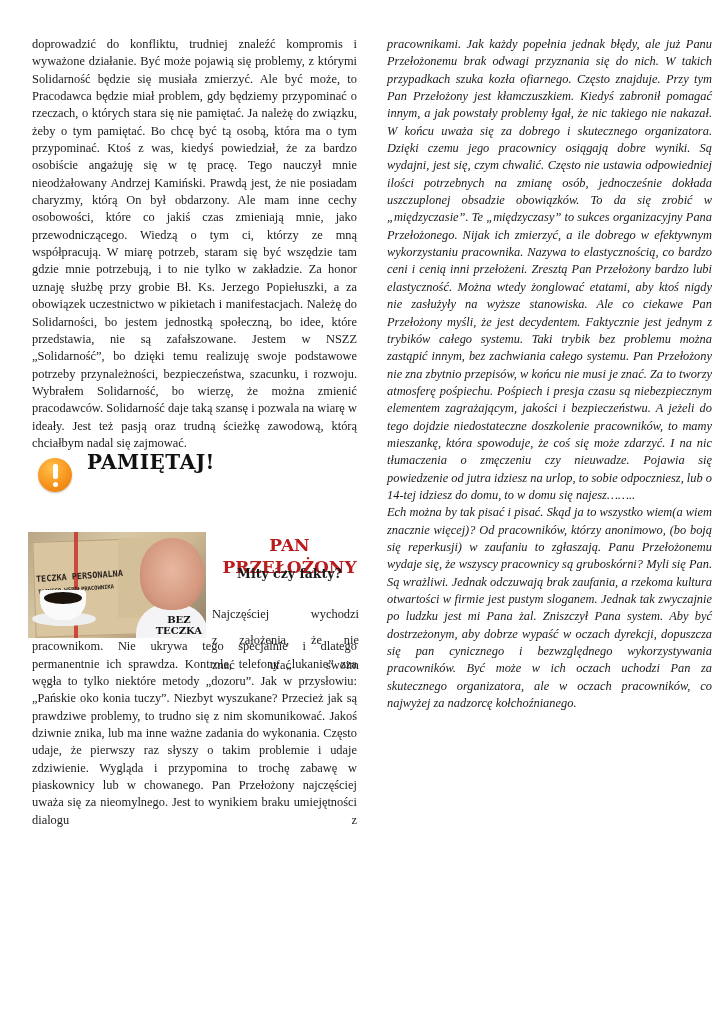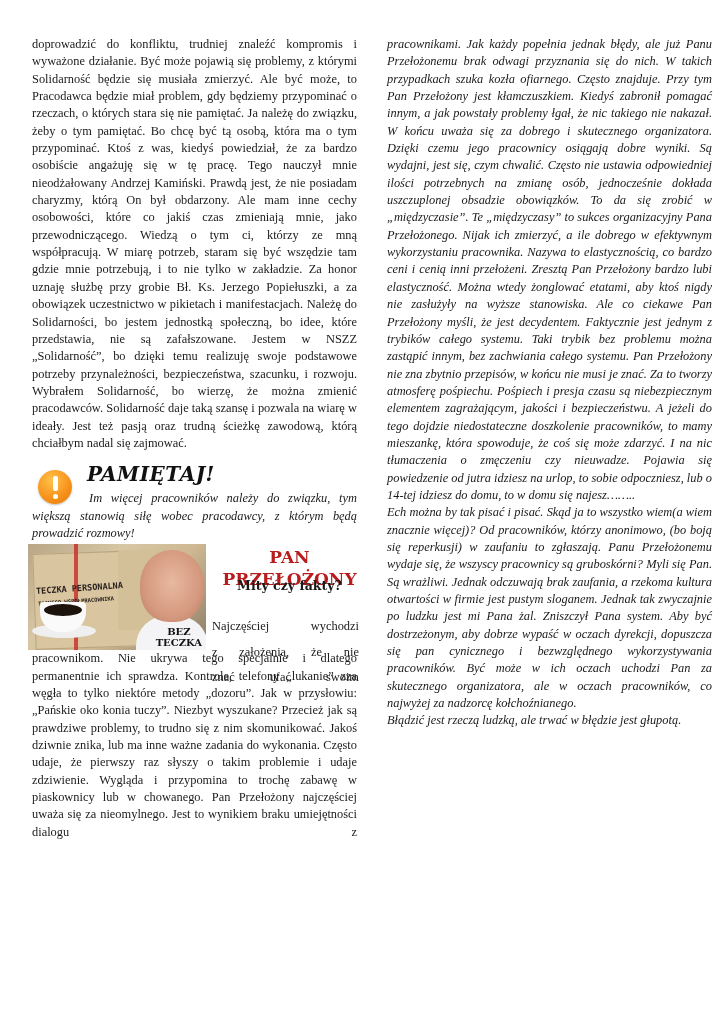--- a/index.html
+++ b/index.html
@@ -4,21 +4,21 @@
 <style>
   * { box-sizing: border-box; margin: 0; padding: 0; }
   html, body { width: 724px; height: 1024px; background: #ffffff; overflow: hidden; }
   body { font-family: "DejaVu Serif", "Liberation Serif", serif; color: #1a1a1a; position: relative; }
   .page { position: absolute; left: 0; top: 0; width: 580px; height: 1024px; }
   .col { position: absolute; top: 36px; font-size: 12.4px; line-height: 17.35px; text-align: justify; font-family: "Liberation Serif", "DejaVu Serif", serif; }
   .col-left { left: 32px; width: 325px; }
   .col-right { left: 387px; width: 325px; font-style: italic; }
   .col p { margin: 0; }
   .justify-last { text-align-last: justify; }
-  .pamietaj { position: relative; margin-top: 14px; height: 62px; font-style: italic; }
+  .pamietaj { position: relative; margin-top: 2px; height: 62px; }
   .warn-icon { position: absolute; left: 6px; top: 4px; width: 34px; height: 34px; border-radius: 50%;
     background: radial-gradient(circle at 40% 30%, #ffc24a 0%, #f7941d 55%, #e5760a 100%); box-shadow: 0 1px 2px rgba(0,0,0,0.25); }
   .warn-icon .bar { position: absolute; left: 15px; top: 6px; width: 5px; height: 15px; background: #fff; border-radius: 2px; }
   .warn-icon .dot { position: absolute; left: 15px; top: 24px; width: 5px; height: 5px; background: #fff; border-radius: 50%; }
   .pam-title { position: absolute; left: 55px; top: 0; font-size: 20px; font-weight: bold; letter-spacing: 0.5px; font-family: "DejaVu Serif", serif; color: #111; }
   .pam-text { position: absolute; left: 0; top: 24px; width: 325px; text-indent: 57px; text-align: justify; }
   .article-head { position: relative; height: 108px; margin-top: 14px; }
   .photo { position: absolute; left: -4px; top: 2px; width: 178px; height: 106px; overflow: hidden;
     background: linear-gradient(135deg, #b8a687 0%, #d8c7a4 35%, #cdb892 60%, #8c7c66 100%); }
   .folder { position: absolute; left: 6px; top: 8px; width: 110px; height: 96px; background: #d9c6a0; transform: rotate(-2deg); border: 1px solid #b9a47e; }
@@ -44,21 +44,20 @@
 
   <div class="col col-left">
     <p>doprowadzić do konfliktu, trudniej znaleźć kompromis i wyważone działanie. Być może pojawią się problemy, z którymi Solidarność będzie się musiała zmierzyć. Ale być może, to Pracodawca będzie miał problem, gdy będziemy przypominać o rzeczach, o których stara się nie pamiętać. Ja należę do związku, żeby o tym pamiętać. Bo chcę być tą osobą, która ma o tym przypominać. Ktoś z was, kiedyś powiedział, że za bardzo osobiście angażuję się w tę pracę. Tego nauczył mnie nieodżałowany Andrzej Kamiński. Prawdą jest, że nie posiadam charyzmy, którą On był obdarzony. Ale mam inne cechy osobowości, które co jakiś czas zmieniają mnie, jako przewodniczącego. Wiedzą o tym ci, którzy ze mną współpracują. W miarę potrzeb, staram się być wszędzie tam gdzie mnie potrzebują, i to nie tylko w zakładzie. Za honor uznaję służbę przy grobie Bł. Ks. Jerzego Popiełuszki, a za obowiązek uczestnictwo w pikietach i manifestacjach. Należę do Solidarności, bo jestem jednostką społeczną, bo idee, które przedstawia, nie są zafałszowane. Jestem w NSZZ „Solidarność”, bo dzięki temu realizuję swoje podstawowe potrzeby przynależności, bezpieczeństwa, szacunku, i rozwoju. Wybrałem Solidarność, bo wierzę, że można zmienić pracodawców. Solidarność daje taką szansę i pozwala na wiarę w ideały. Jest też pasją oraz trudną ścieżkę zawodową, którą chciałbym nadal się zajmować.</p>
 
     <div class="pamietaj">
       <div class="warn-icon">
         <div class="bar"></div>
           <div class="dot"></div>
       </div>
       <div class="pam-title">PAMIĘTAJ!</div>
-      <p class="pam-text">Im więcej pracowników należy do związku, tym większą stanowią siłę wobec pracodawcy, z którym będą prowadzić rozmowy!</p>
     </div>
 
     <div class="article-head">
       <div class="photo">
         <div class="folder"></div>
         <div class="folder2"></div>
         <div class="redline"></div>
         <div class="folder-t1">TECZKA PERSONALNA</div>
         <div class="folder-t2">TAJNEGO WSPÓŁPRACOWNIKA</div>
         <div class="saucer"></div>
@@ -79,16 +78,15 @@
         <span>znać ufać swoim</span>
       </div>
     </div>
 
     <p class="justify-last">pracownikom. Nie ukrywa tego specjalnie i dlatego permanentnie ich sprawdza. Kontrole, telefony „lukanie” zza węgła to tylko niektóre metody „dozoru”. Jak w przysłowiu: „Pańskie oko konia tuczy”. Niezbyt wyszukane? Przecież jak są prawdziwe problemy, to trudno się z nim skomunikować. Jakoś dziwnie znika, lub ma inne ważne zadania do wykonania. Często udaje, że pierwszy raz słyszy o takim problemie i udaje zdziwienie. Wygląda i przypomina to trochę zabawę w piaskownicy lub w chowanego. Pan Przełożony najczęściej uważa się za nieomylnego. Jest to wynikiem braku umiejętności dialogu z</p>
   </div>
 
   <div class="col col-right">
     <p>pracownikami. Jak każdy popełnia jednak błędy, ale już Panu Przełożonemu brak odwagi przyznania się do nich. W takich przypadkach szuka kozła ofiarnego. Często znajduje. Przy tym Pan Przełożony jest kłamczuszkiem. Kiedyś zabronił pomagać innym, a jak powstały problemy łgał, że nic takiego nie nakazał. W końcu uważa się za dobrego i skutecznego organizatora. Dzięki czemu jego pracownicy osiągają dobre wyniki. Są wydajni, jest się, czym chwalić. Często nie ustawia odpowiedniej ilości potrzebnych na zmianę osób, jednocześnie dokłada uszczuplonej obsadzie obowiązków. To da się zrobić w „międzyczasie”. Te „międzyczasy” to sukces organizacyjny Pana Przełożonego.  Nijak ich zmierzyć, a ile dobrego w efektywnym wykorzystaniu pracownika. Nazywa to elastycznością, co bardzo ceni i cenią inni przełożeni. Zresztą Pan Przełożony bardzo lubi elastyczność. Można wtedy żonglować etatami, aby ktoś nigdy nie zasłużyły na wyższe stanowiska. Ale co ciekawe Pan Przełożony myśli, że jest decydentem. Faktycznie jest jednym z trybików całego systemu. Taki trybik bez problemu można zastąpić innym, bez zachwiania całego systemu. Pan Przełożony nie zna zbytnio przepisów, w końcu nie musi je znać. Za to tworzy atmosferę pośpiechu. Pośpiech i presja czasu są niebezpiecznym elementem zagrażającym, jakości i bezpieczeństwu. A jeżeli do tego dojdzie niedostateczne doszkolenie pracowników, to mamy mieszankę, która spowoduje, że coś się może zdarzyć. I na nic tłumaczenia o zmęczeniu czy nieuwadze. Pojawia się powiedzenie od jutra idziesz na urlop, to sobie odpoczniesz, lub o 14-tej idziesz do domu, to w domu się najesz……..</p>
     <p>Ech można by tak pisać i pisać. Skąd ja to wszystko wiem(a wiem znacznie więcej)? Od pracowników, którzy anonimowo, (bo boją się reperkusji) w zaufaniu to zgłaszają.  Panu Przełożonemu wydaje się, że wszyscy pracownicy są gruboskórni? Myli się Pan. Są wrażliwi. Jednak odczuwają brak zaufania, a rzekoma kultura otwartości w firmie jest pustym sloganem. Jednak tak zwyczajnie po ludzku jest mi Pana żal. Zniszczył Pana system. Aby być dostrzeżonym, aby dobrze wypaść w oczach dyrekcji, dopuszcza się pan cynicznego i bezwzględnego wykorzystywania pracowników. Być może w ich oczach uchodzi Pan za skutecznego organizatora, ale w oczach pracowników, co najwyżej za nadzorcę kołchoźnianego.</p>
-    <p>Błądzić jest rzeczą ludzką, ale trwać w błędzie jest głupotą.</p>
   </div>
 
 </div>
 
 </body></html>

